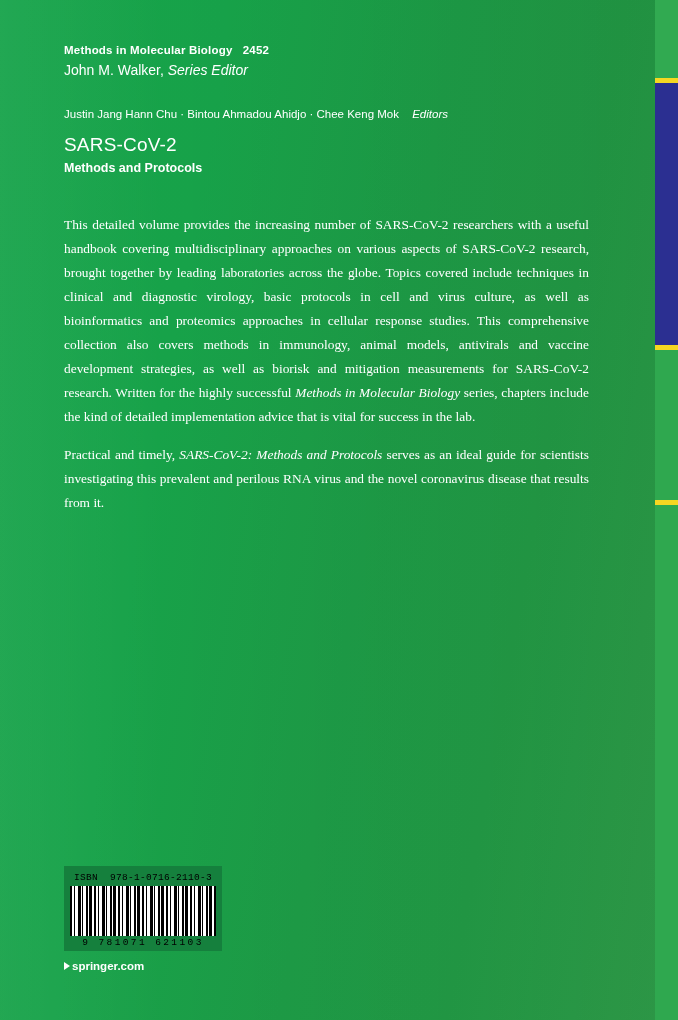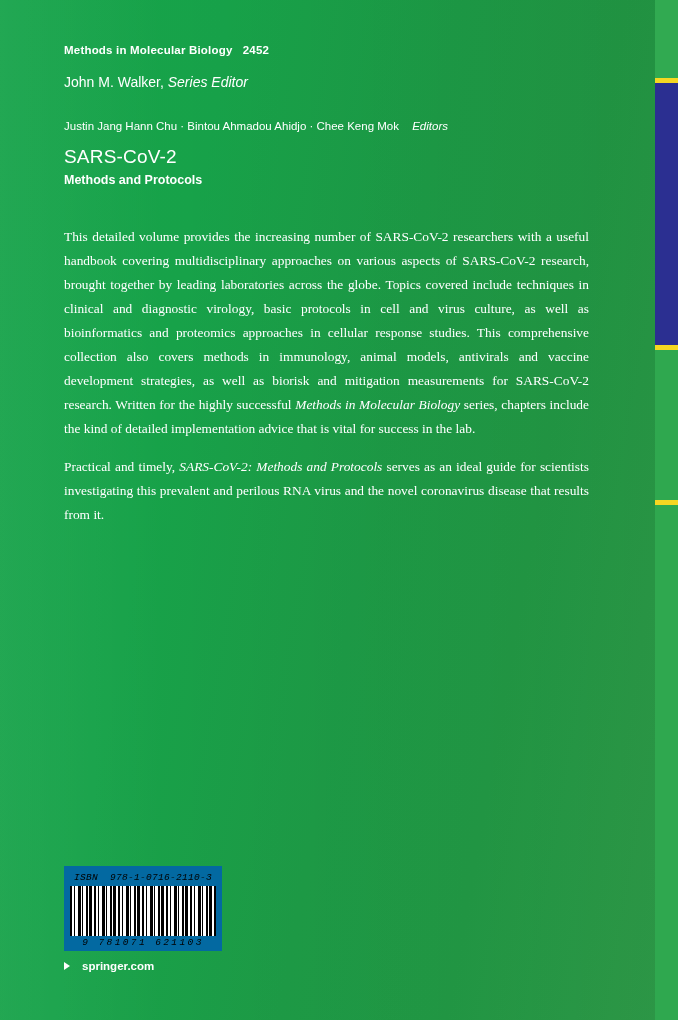--- a/index.html
+++ b/index.html
@@ -63,21 +63,21 @@
     left: 64px;
     top: 44px;
     width: 530px;
     color: #ffffff;
   }
   .series-line {
     font-family: "Liberation Sans", sans-serif;
     font-weight: bold;
     font-size: 11.5px;
     letter-spacing: 0.2px;
-    margin: 0 0 18px 0;
+    margin: 0 0 6px 0;
     white-space: pre;
   }
   .series-editor {
     font-family: "Liberation Sans", sans-serif;
     font-size: 14px;
     margin: 0 0 30px 0;
   }
   .series-editor .ital {
     font-style: italic;
   }
@@ -111,24 +111,23 @@
     width: 525px;
   }
   .blurb em { font-style: italic; }
 
   
   .barcode-block {
     position: absolute;
     left: 64px;
     top: 866px;
     width: 158px;
-    background: #0369a1;
+    background: #15803d;
     padding: 6px 6px 3px 6px;
     box-sizing: border-box;
-    font-style: italic;
   }
   .isbn-text {
     font-family: "Liberation Mono", monospace;
     font-size: 9.5px;
     color: #000000;
     text-align: center;
     letter-spacing: 0.3px;
     margin-bottom: 3px;
     white-space: pre;
   }
@@ -157,21 +156,21 @@
   .springer {
     position: absolute;
     left: 64px;
     top: 960px;
     font-family: "Liberation Sans", sans-serif;
     font-weight: bold;
     font-size: 11.5px;
     color: #ffffff;
     display: flex;
     align-items: center;
-    gap: 12px;
+    gap: 2px;
   }
   .tri {
     width: 0;
     height: 0;
     border-left: 6px solid #ffffff;
     border-top: 4px solid transparent;
     border-bottom: 4px solid transparent;
     display: inline-block;
   }
 </style>

